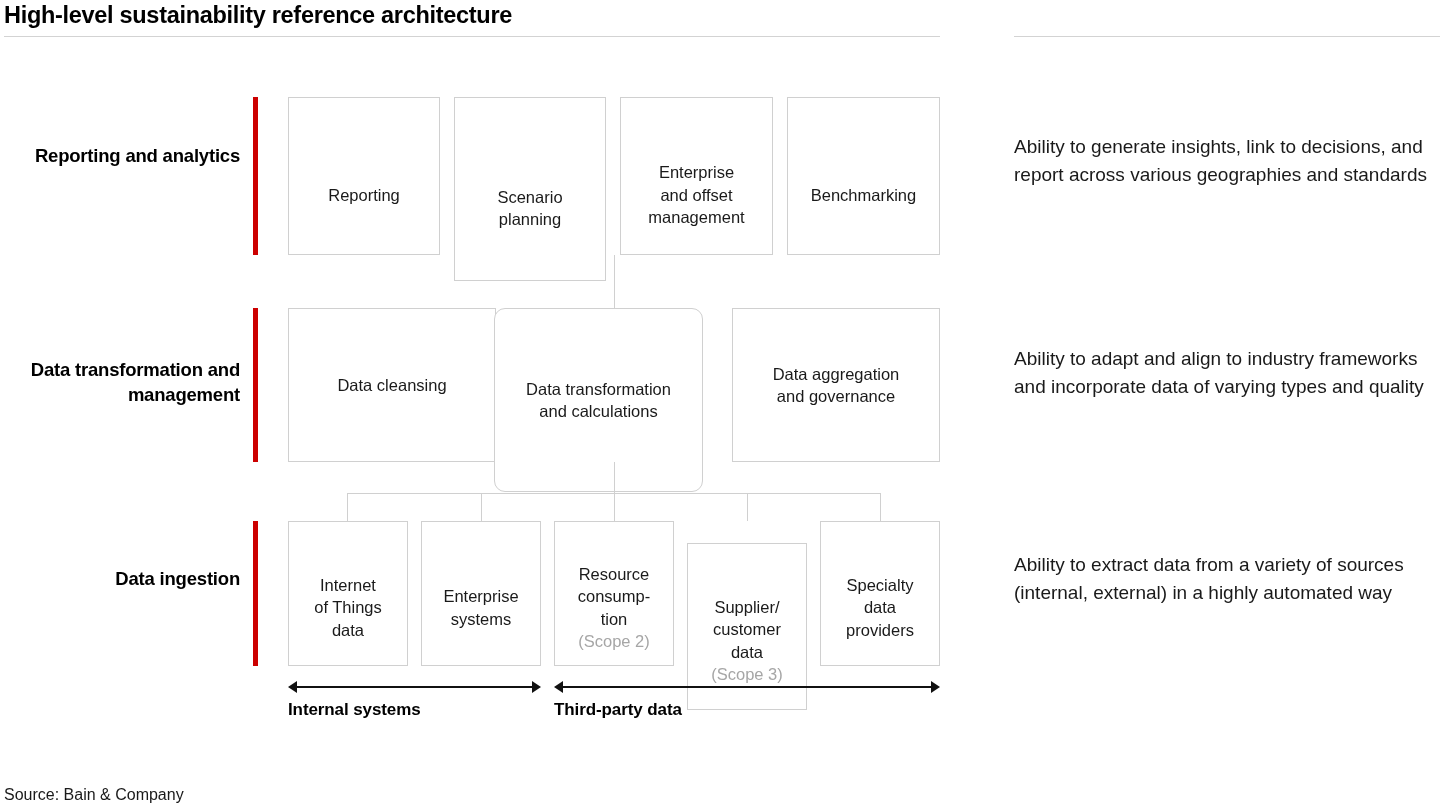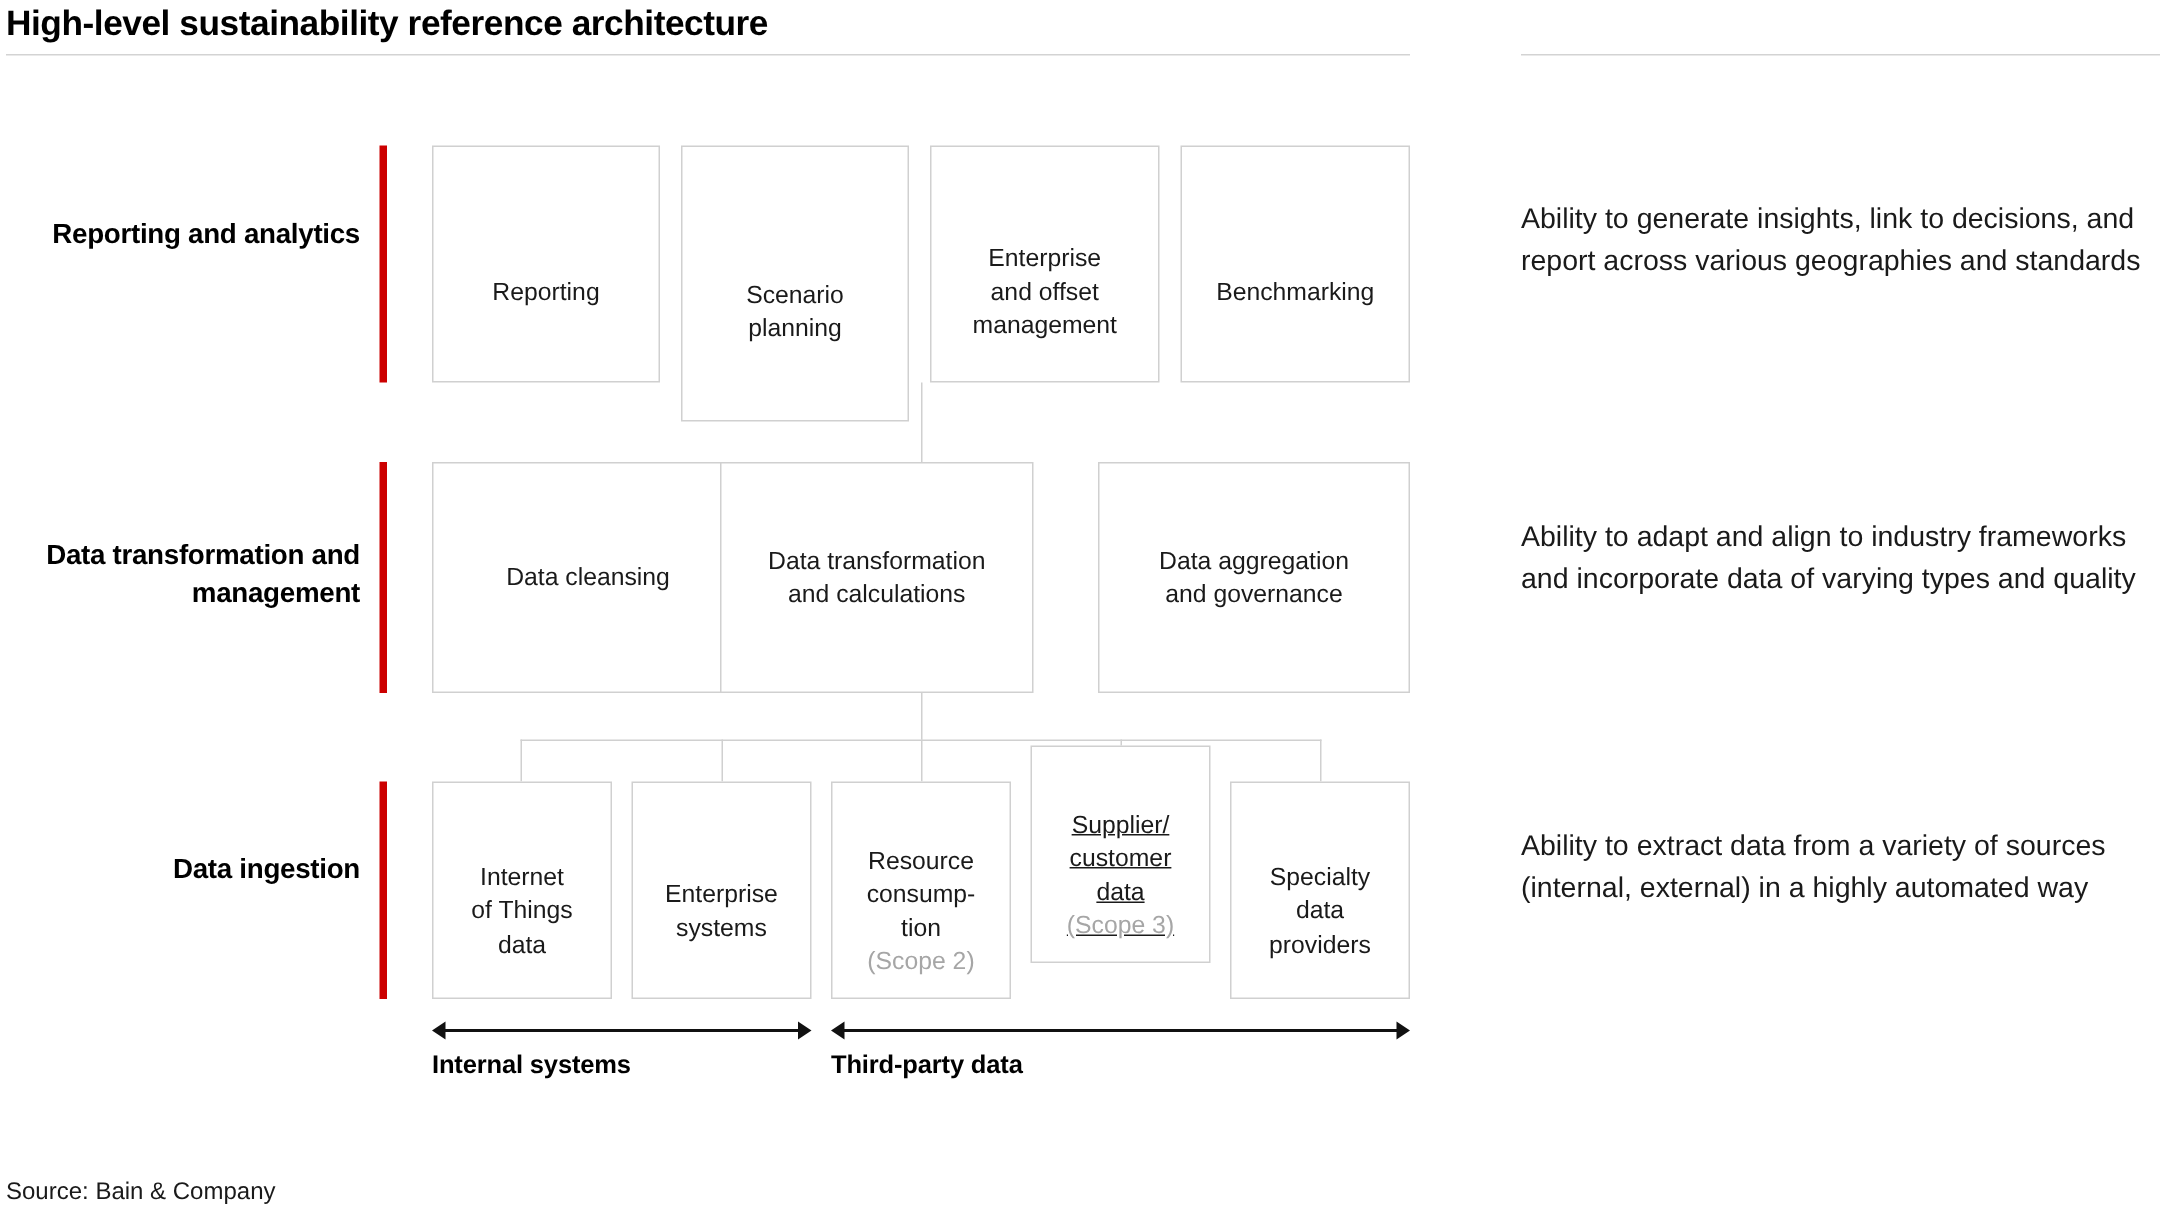--- a/index.html
+++ b/index.html
@@ -198,21 +198,21 @@
 
   <div class="conn conn-v" style="left:614px;top:255px;height:53px;"></div>
 
   <div class="row-label" style="top:357px;">Data transformation
 and management</div>
   <div class="red-bar" style="top:308px;height:154px;"></div>
 
   <div class="node mid-align" style="left:288px;top:308px;width:208px;height:154px;">
     <span class="node-text">Data cleansing</span>
   </div>
-  <div class="node mid-align" style="left:480px;top:308px;width:209px;height:154px;">
+  <div class="node mid-align" style="left:494px;top:308px;width:209px;height:184px;border-radius:11px;">
     <span class="node-text">Data transformation
 and calculations</span>
   </div>
   <div class="node mid-align" style="left:732px;top:308px;width:208px;height:154px;">
     <span class="node-text">Data aggregation
 and governance</span>
   </div>
 
   <div class="req-text" style="top:345px;">Ability to adapt and align to industry frameworks and incorporate data of varying types and quality</div>
 
@@ -235,21 +235,21 @@
   </div>
   <div class="node top-align tight" style="left:421px;top:521px;width:120px;height:145px;">
     <span class="node-text">Enterprise
 systems</span>
   </div>
   <div class="node top-align tight" style="left:554px;top:521px;width:120px;height:145px;">
     <span class="node-text"><span>Resource
 consump-
 tion</span><span class="scope">(Scope 2)</span></span>
   </div>
-  <div class="node top-align tight" style="left:687px;top:497px;width:120px;height:145px;text-decoration:underline;">
+  <div class="node top-align tight" style="left:687px;top:543px;width:120px;height:167px;">
     <span class="node-text"><span>Supplier/
 customer
 data</span><span class="scope">(Scope 3)</span></span>
   </div>
   <div class="node top-align tight" style="left:820px;top:521px;width:120px;height:145px;">
     <span class="node-text">Specialty
 data
 providers</span>
   </div>
 

